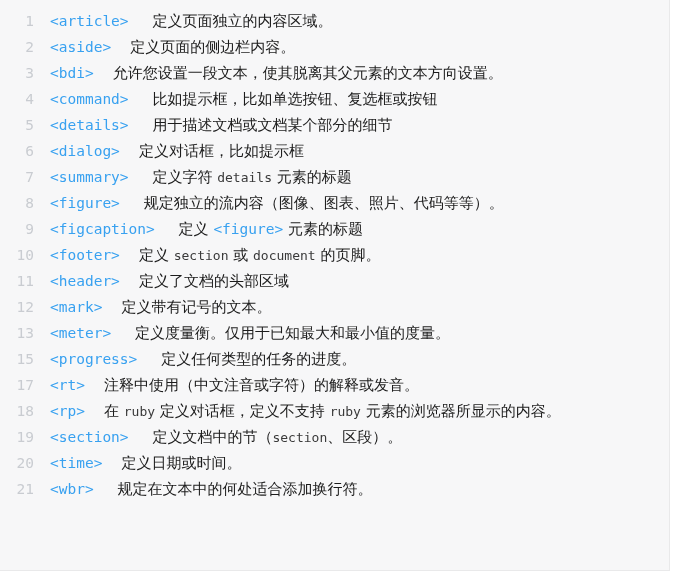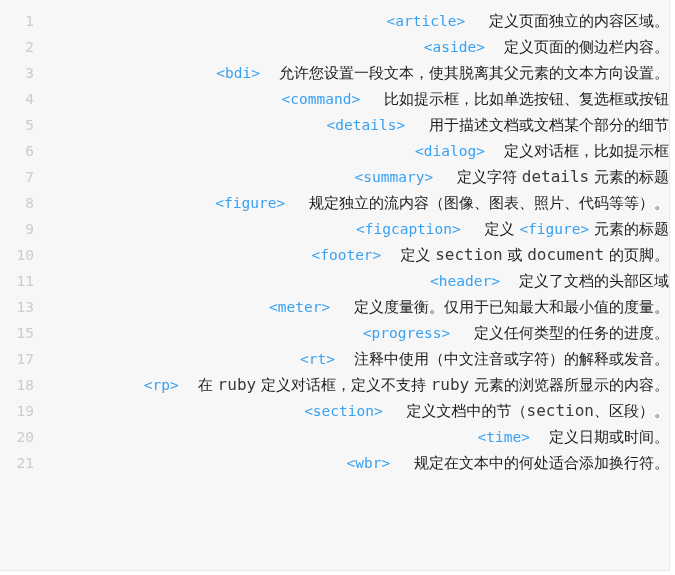--- a/index.html
+++ b/index.html
@@ -46,55 +46,55 @@
   }
 
   .line-content {
     flex: 1 1 auto;
     padding-left: 16px;
     font-size: 14.5px;
     color: #1c1c1c;
     font-family: "DejaVu Sans Mono", "Liberation Mono", monospace;
     white-space: pre;
     overflow: hidden;
-    text-align: right;
   }
 
   .tok-tag {
     color: #38a1f0;
   }
 
   .tok-text {
     color: #1c1c1c;
     font-family: "DejaVu Sans", "Liberation Sans", sans-serif;
     font-size: 15px;
   }
 
   .tok-code {
     color: #3a3a3a;
     font-family: "DejaVu Sans Mono", "Liberation Mono", monospace;
-    font-size: 16px;
+    font-size: 13px;
   }
 </style>
 </head>
 <body>
 
 <div id="code-block" style="background: rgb(247, 247, 248);">
   <div id="code-lines">
       <div class="code-line"><span class="line-number">1</span><span class="line-content"><span class="tok-tag">&lt;article&gt;</span><span class="tok-text">     定义页面独立的内容区域。</span></span></div>
       <div class="code-line"><span class="line-number">2</span><span class="line-content"><span class="tok-tag">&lt;aside&gt;</span><span class="tok-text">    定义页面的侧边栏内容。</span></span></div>
       <div class="code-line"><span class="line-number">3</span><span class="line-content"><span class="tok-tag">&lt;bdi&gt;</span><span class="tok-text">    允许您设置一段文本，使其脱离其父元素的文本方向设置。</span></span></div>
       <div class="code-line"><span class="line-number">4</span><span class="line-content"><span class="tok-tag">&lt;command&gt;</span><span class="tok-text">     比如提示框，比如单选按钮、复选框或按钮</span></span></div>
       <div class="code-line"><span class="line-number">5</span><span class="line-content"><span class="tok-tag">&lt;details&gt;</span><span class="tok-text">     用于描述文档或文档某个部分的细节</span></span></div>
       <div class="code-line"><span class="line-number">6</span><span class="line-content"><span class="tok-tag">&lt;dialog&gt;</span><span class="tok-text">    定义对话框，比如提示框</span></span></div>
       <div class="code-line"><span class="line-number">7</span><span class="line-content"><span class="tok-tag">&lt;summary&gt;</span><span class="tok-text">     定义字符 </span><span class="tok-code">details</span><span class="tok-text"> 元素的标题</span></span></div>
       <div class="code-line"><span class="line-number">8</span><span class="line-content"><span class="tok-tag">&lt;figure&gt;</span><span class="tok-text">     规定独立的流内容（图像、图表、照片、代码等等）。</span></span></div>
       <div class="code-line"><span class="line-number">9</span><span class="line-content"><span class="tok-tag">&lt;figcaption&gt;</span><span class="tok-text">     定义 </span><span class="tok-tag">&lt;figure&gt;</span><span class="tok-text"> 元素的标题</span></span></div>
       <div class="code-line"><span class="line-number">10</span><span class="line-content"><span class="tok-tag">&lt;footer&gt;</span><span class="tok-text">    定义 </span><span class="tok-code">section</span><span class="tok-text"> 或 </span><span class="tok-code">document</span><span class="tok-text"> 的页脚。</span></span></div>
       <div class="code-line"><span class="line-number">11</span><span class="line-content"><span class="tok-tag">&lt;header&gt;</span><span class="tok-text">    定义了文档的头部区域</span></span></div>
+      <div class="code-line"><span class="line-number">12</span><span class="line-content"><span class="tok-tag">&lt;mark&gt;</span><span class="tok-text">    定义带有记号的文本。</span></span></div>
       <div class="code-line"><span class="line-number">13</span><span class="line-content"><span class="tok-tag">&lt;meter&gt;</span><span class="tok-text">     定义度量衡。仅用于已知最大和最小值的度量。</span></span></div>
       <div class="code-line"><span class="line-number">15</span><span class="line-content"><span class="tok-tag">&lt;progress&gt;</span><span class="tok-text">     定义任何类型的任务的进度。</span></span></div>
       <div class="code-line"><span class="line-number">17</span><span class="line-content"><span class="tok-tag">&lt;rt&gt;</span><span class="tok-text">    注释中使用（中文注音或字符）的解释或发音。</span></span></div>
       <div class="code-line"><span class="line-number">18</span><span class="line-content"><span class="tok-tag">&lt;rp&gt;</span><span class="tok-text">    在 </span><span class="tok-code">ruby</span><span class="tok-text"> 定义对话框，定义不支持 </span><span class="tok-code">ruby</span><span class="tok-text"> 元素的浏览器所显示的内容。</span></span></div>
       <div class="code-line"><span class="line-number">19</span><span class="line-content"><span class="tok-tag">&lt;section&gt;</span><span class="tok-text">     定义文档中的节（</span><span class="tok-code">section</span><span class="tok-text">、区段）。</span></span></div>
       <div class="code-line"><span class="line-number">20</span><span class="line-content"><span class="tok-tag">&lt;time&gt;</span><span class="tok-text">    定义日期或时间。</span></span></div>
       <div class="code-line"><span class="line-number">21</span><span class="line-content"><span class="tok-tag">&lt;wbr&gt;</span><span class="tok-text">     规定在文本中的何处适合添加换行符。</span></span></div>
     </div>
 </div>
 

